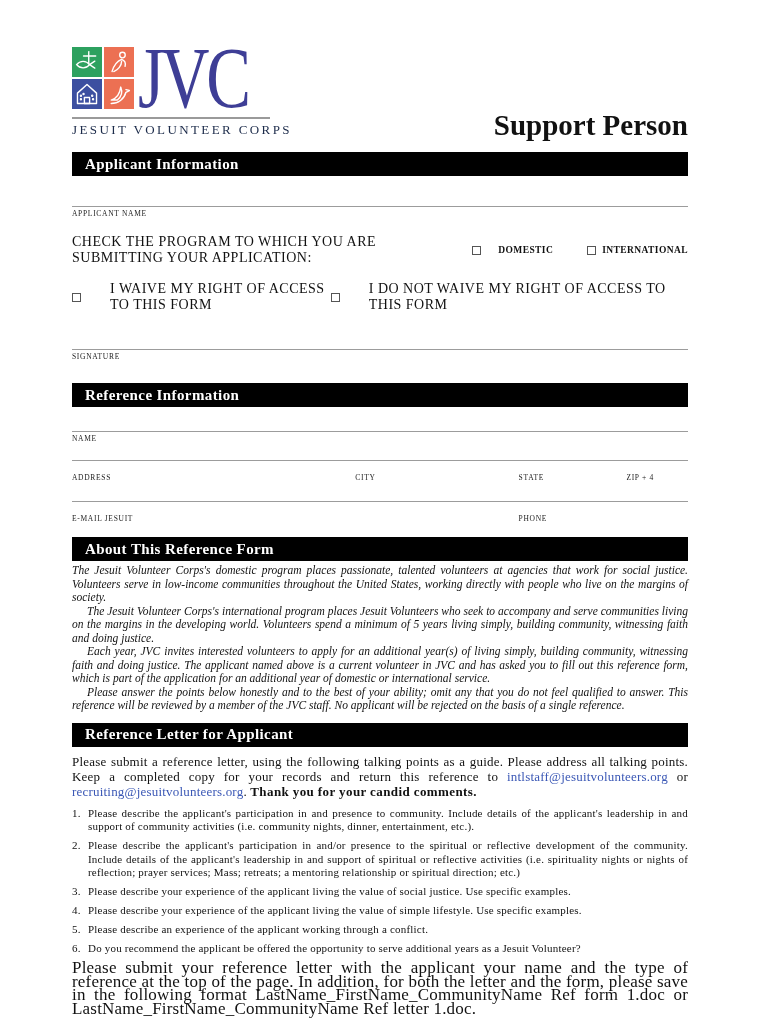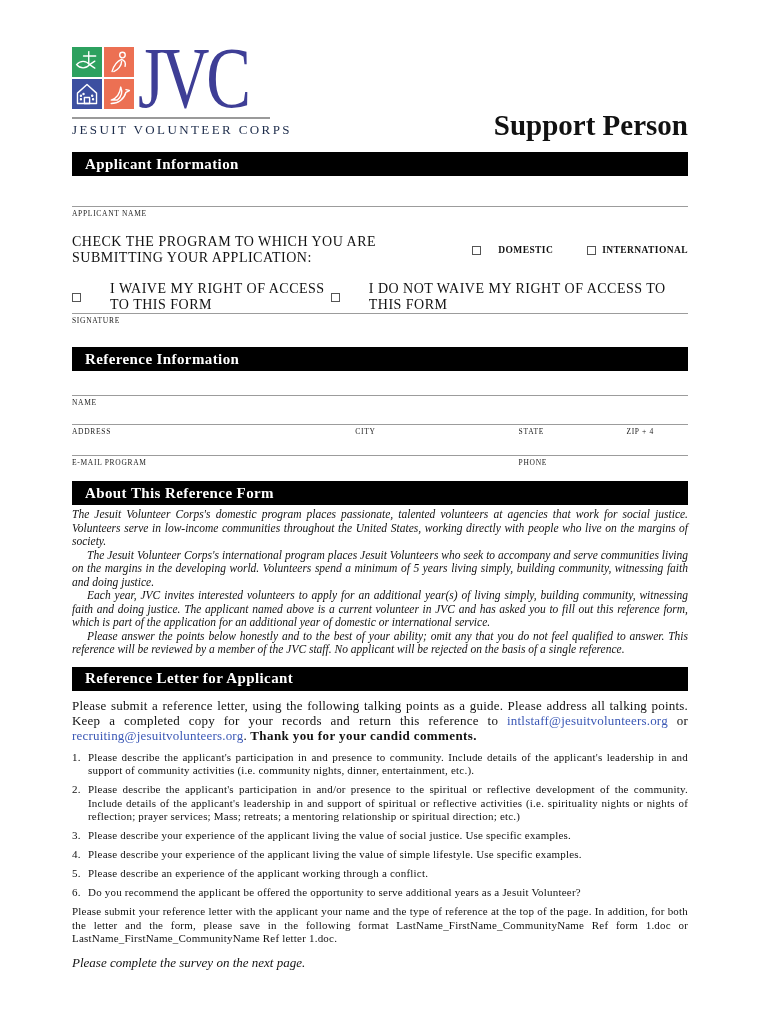--- a/index.html
+++ b/index.html
@@ -29,23 +29,23 @@
   
   .banner {
     background:#000000; color:#ffffff; font-weight:bold; font-size:15px;
     letter-spacing:0.4px; height:24px; display:flex; align-items:center; padding-left:13px;
   }
   .b1 { margin-top:14px; } .b2 { margin-top:22px; } .b3 { margin-top:12px; } .b4 { margin-top:10px; }
   
   .fline { border-top:1px solid #9c9c9c; height:1px; }
   .flabel { font-size:7.5px; letter-spacing:0.7px; color:#222; margin-top:2px; }
   .f-applicant { margin-top:30px; }
-  .f-signature { }
+  .f-signature { margin-top:36px; }
   .f-name { margin-top:24px; }
-  .label-row { position:relative; height:11px; margin-top:2px; }
+  .label-row { position:relative; height:11px; margin-top:12px; }
   .label-row span { position:absolute; top:0; font-size:7.5px; letter-spacing:0.7px; color:#222; }
   .pos-0  { left:0; }
   .pos-46 { left:46%; }
   .pos-72 { left:72.5%; }
   .pos-90 { left:90%; }
   .row-gap { margin-top:17px; }
   
   .cb { display:inline-block; width:9px; height:9px; border:1px solid #555; background:#fff;
         vertical-align:-1px; margin-right:6px; flex:none; cursor:pointer; }
   .program-row { display:flex; align-items:center; margin-top:16px; }
@@ -59,21 +59,21 @@
   .about-text { margin-top:3px; font-style:italic; font-size:11.5px; line-height:13.5px; text-align:justify; }
   .about-text p + p { text-indent:15px; }
   
   .intro { margin-top:7px; font-size:13px; line-height:15px; text-align:justify; letter-spacing:0.2px; }
   .email-link { color:#3a57b5; cursor:pointer; }
   .intro b { letter-spacing:0.4px; }
   .tp-list { margin-top:8px; }
   .li { display:flex; font-size:11px; line-height:13.5px; margin-bottom:5.5px; letter-spacing:0.2px; }
   .li .num { width:16px; flex:none; }
   .li .txt { flex:1; text-align:justify; }
-  .closing { margin-top:3px; font-size:11px; line-height:13.5px; text-align:justify; letter-spacing:0.2px; }
+  .closing { margin-top:3px; font-size:17px; line-height:13.5px; text-align:justify; letter-spacing:0.2px; }
   .footer-note { margin-top:9px; text-align:left; font-style:italic; font-size:13px; }
 </style>
 </head>
 <body>
 
 <div class="page">
 
   <div class="header">
     <div class="logo">
       <div class="logo-row">
@@ -170,21 +170,21 @@
       <span class="pos-0">ADDRESS</span>
       <span class="pos-46">CITY</span>
       <span class="pos-72">STATE</span>
       <span class="pos-90">ZIP + 4</span>
     </div>
   </div>
 
   <div class="row-gap">
     <div class="fline"></div>
     <div class="label-row">
-      <span class="pos-0">E-MAIL PROGRAM</span>
+      <span class="pos-0">E-MAIL JESUIT</span>
       <span class="pos-72">PHONE</span>
     </div>
   </div>
 
   <div class="banner b3">About This Reference Form</div>
   <div class="about-text">
     <p>The Jesuit Volunteer Corps's domestic program places passionate, talented volunteers at agencies that work for social justice. Volunteers serve in low-income communities throughout the United States, working directly with people who live on the margins of society.</p>
     <p>The Jesuit Volunteer Corps's international program places Jesuit Volunteers who seek to accompany and serve communities living on the margins in the developing world. Volunteers spend a minimum of 5 years living simply, building community, witnessing faith and doing justice.</p>
     <p>Each year, JVC invites interested volunteers to apply for an additional year(s) of living simply, building community, witnessing faith and doing justice. The applicant named above is a current volunteer in JVC and has asked you to fill out this reference form, which is part of the application for an additional year of domestic or international service.</p>
     <p>Please answer the points below honestly and to the best of your ability; omit any that you do not feel qualified to answer. This reference will be reviewed by a member of the JVC staff. No applicant will be rejected on the basis of a single reference.</p>

